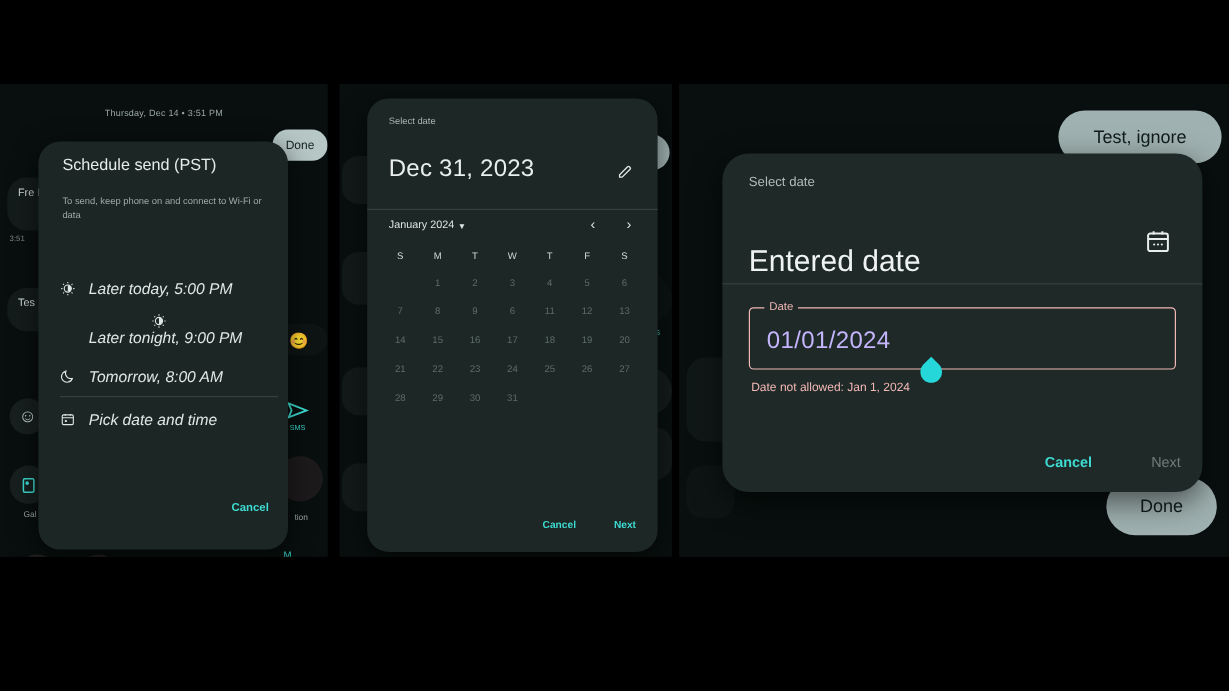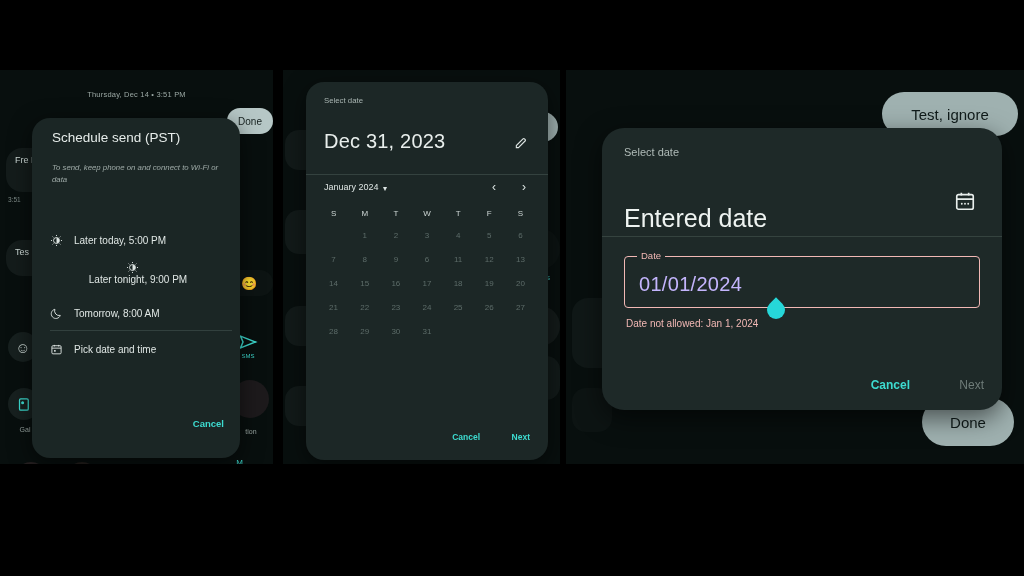--- a/index.html
+++ b/index.html
@@ -58,25 +58,25 @@
   #p1-right-round { position:absolute; right: 4px; top: 310px; width: 38px; height: 38px; border-radius: 50%; background:#1d1a1c; }
   #p1-right-label { position:absolute; right: 0px; top: 358px; width: 44px; text-align:center; color:#9aa7a3; font-size: 7px; }
   #p1-blue-frag { position:absolute; right: 30px; top: 388px; color:#3ddbd0; font-size: 8px; }
 
   .sheet {
     position: absolute; background: #1b2625; border-radius: 18px;
     box-shadow: 0 6px 22px rgba(0,0,0,.55);
   }
   #p1-sheet { left: 32px; top: 48px; width: 208px; height: 340px; }
   #p1-sheet-title { position:absolute; left: 20px; top: 12px; color:#e6ecea; font-size: 13.5px; }
-  #p1-sheet-sub  { position:absolute; left: 20px; top: 44px; width: 172px; color:#9fabA8; font-size: 7.8px; line-height:1.5;font-style:italic; }
+  #p1-sheet-sub  { position:absolute; left: 20px; top: 44px; width: 172px; color:#9fabA8; font-size: 7.8px; line-height:1.5; }
 
   .opt-row { position:absolute; left: 18px; width: 176px; height: 30px; display:flex; align-items:center; }
   .opt-ico { width: 24px; color: #dfe6e4; font-size: 12px; display:flex; align-items:center; }
-  .opt-lab { color:#e0e7e5; font-size: 10px; }
+  .opt-lab { color:#e0e7e5; font-size: 13px; font-style: italic; }
   #p1-opt-0 { top: 107px; }
   #p1-opt-1 { top: 143px; flex-direction: column; }
   #p1-opt-2 { top: 180px; }
   #p1-divider { position:absolute; left: 18px; top: 212px; width: 182px; height: 1px; background: #32403e; }
   #p1-opt-3 { top: 216px; }
   #p1-cancel { position:absolute; right: 16px; top: 300px; color:#3ddbd0; font-size: 9.5px; font-weight: bold; }
 
   
   .p2-bgchip { position:absolute; background:#121a19; border-radius: 14px; }
   #p2-c1 { left: 2px; top: 60px; width: 44px; height: 40px; }

